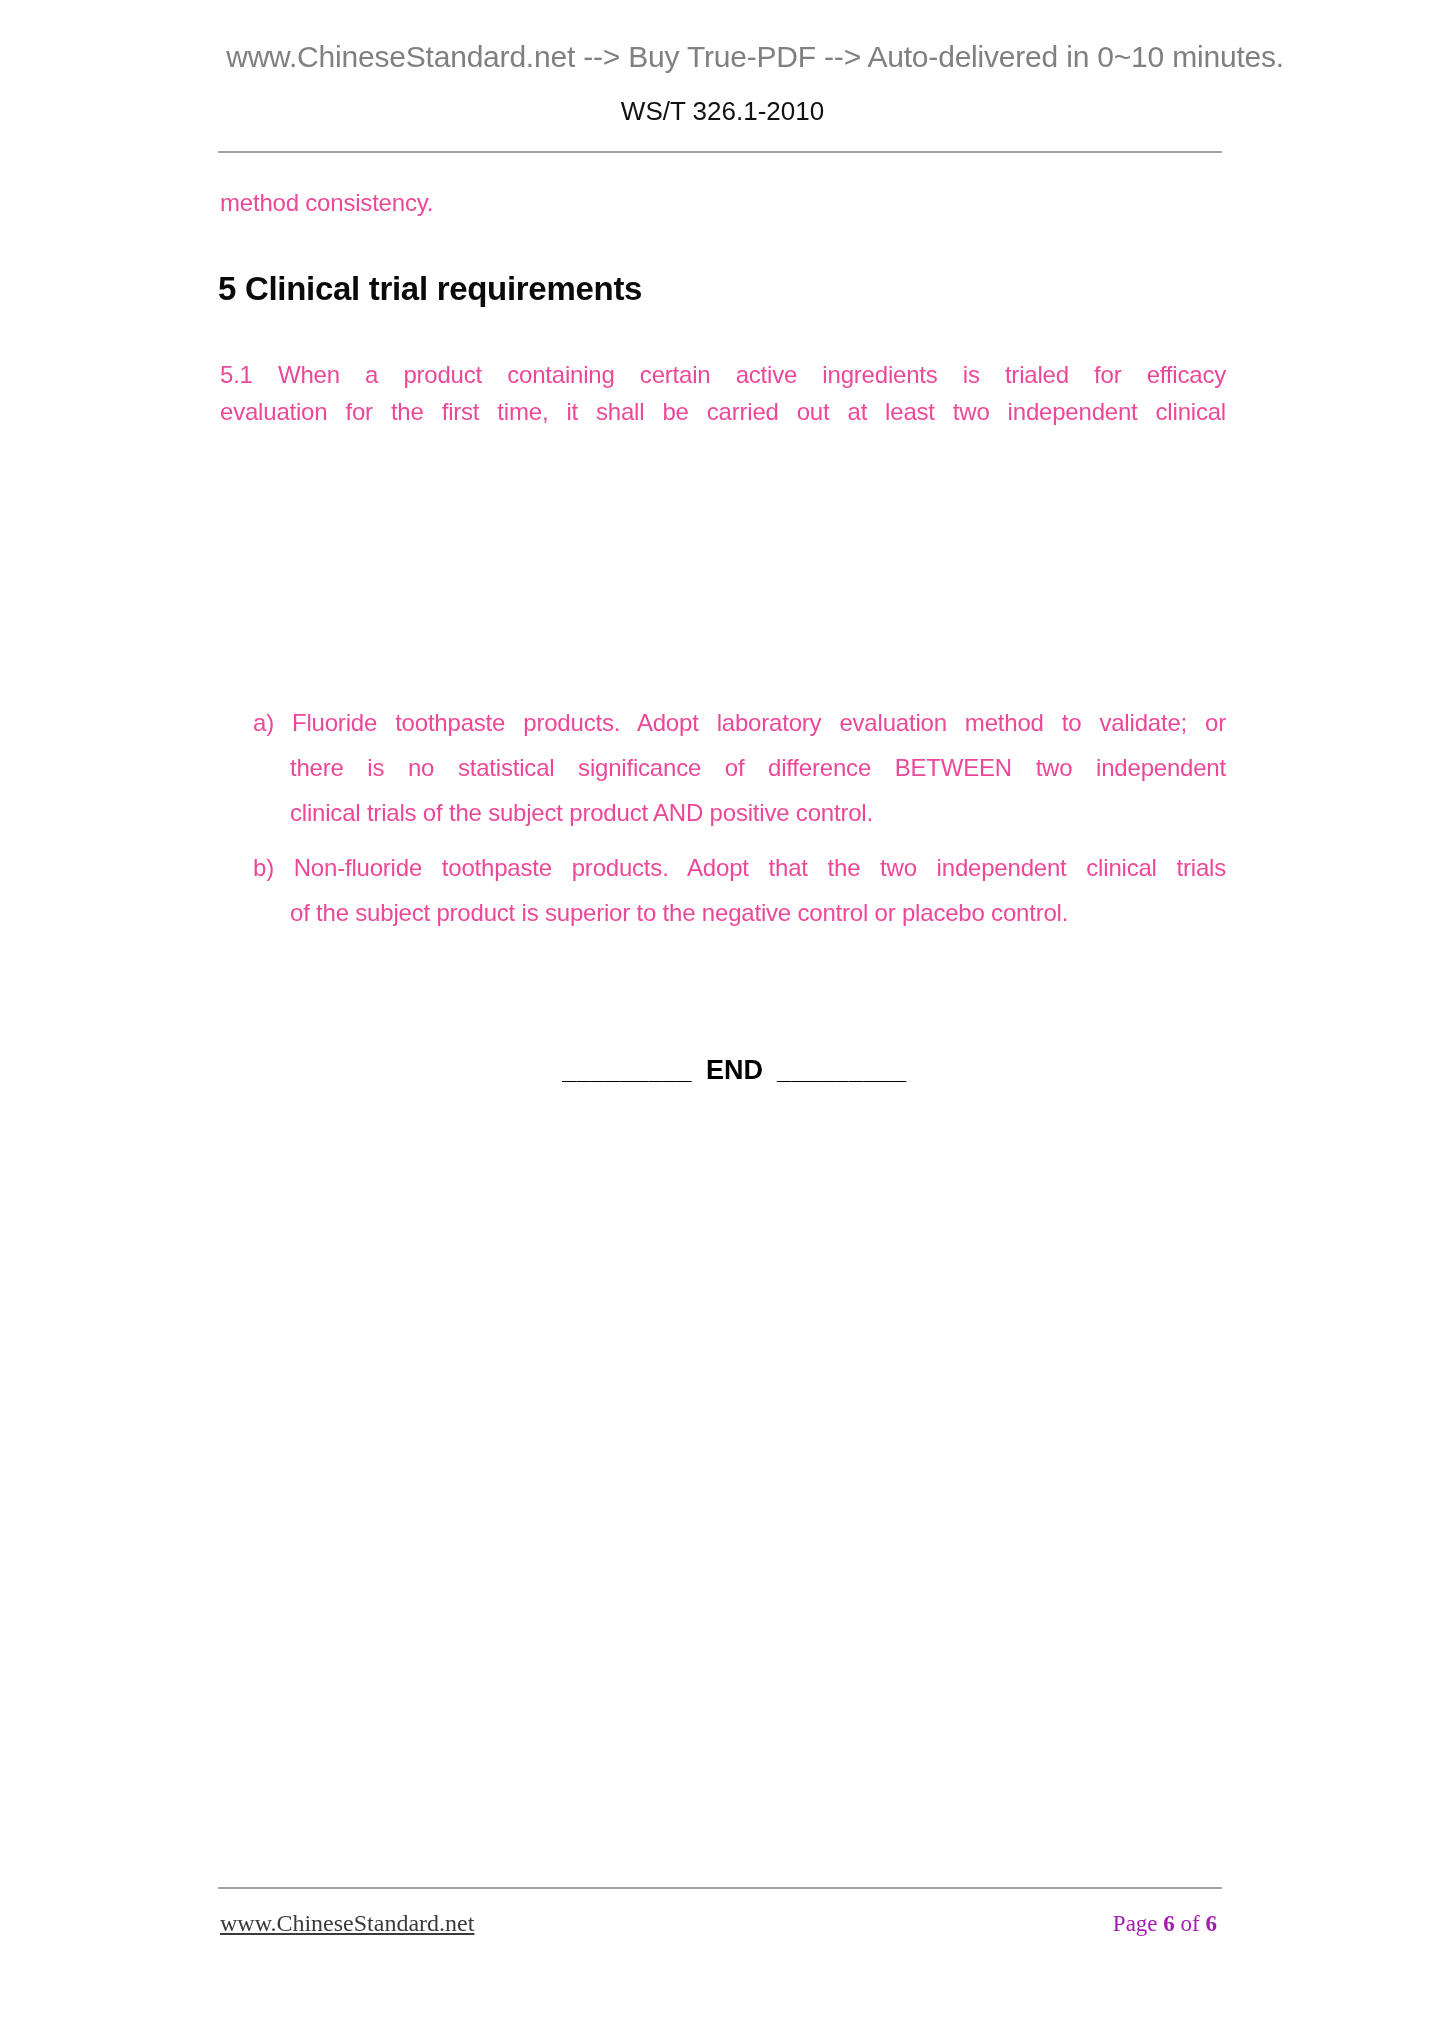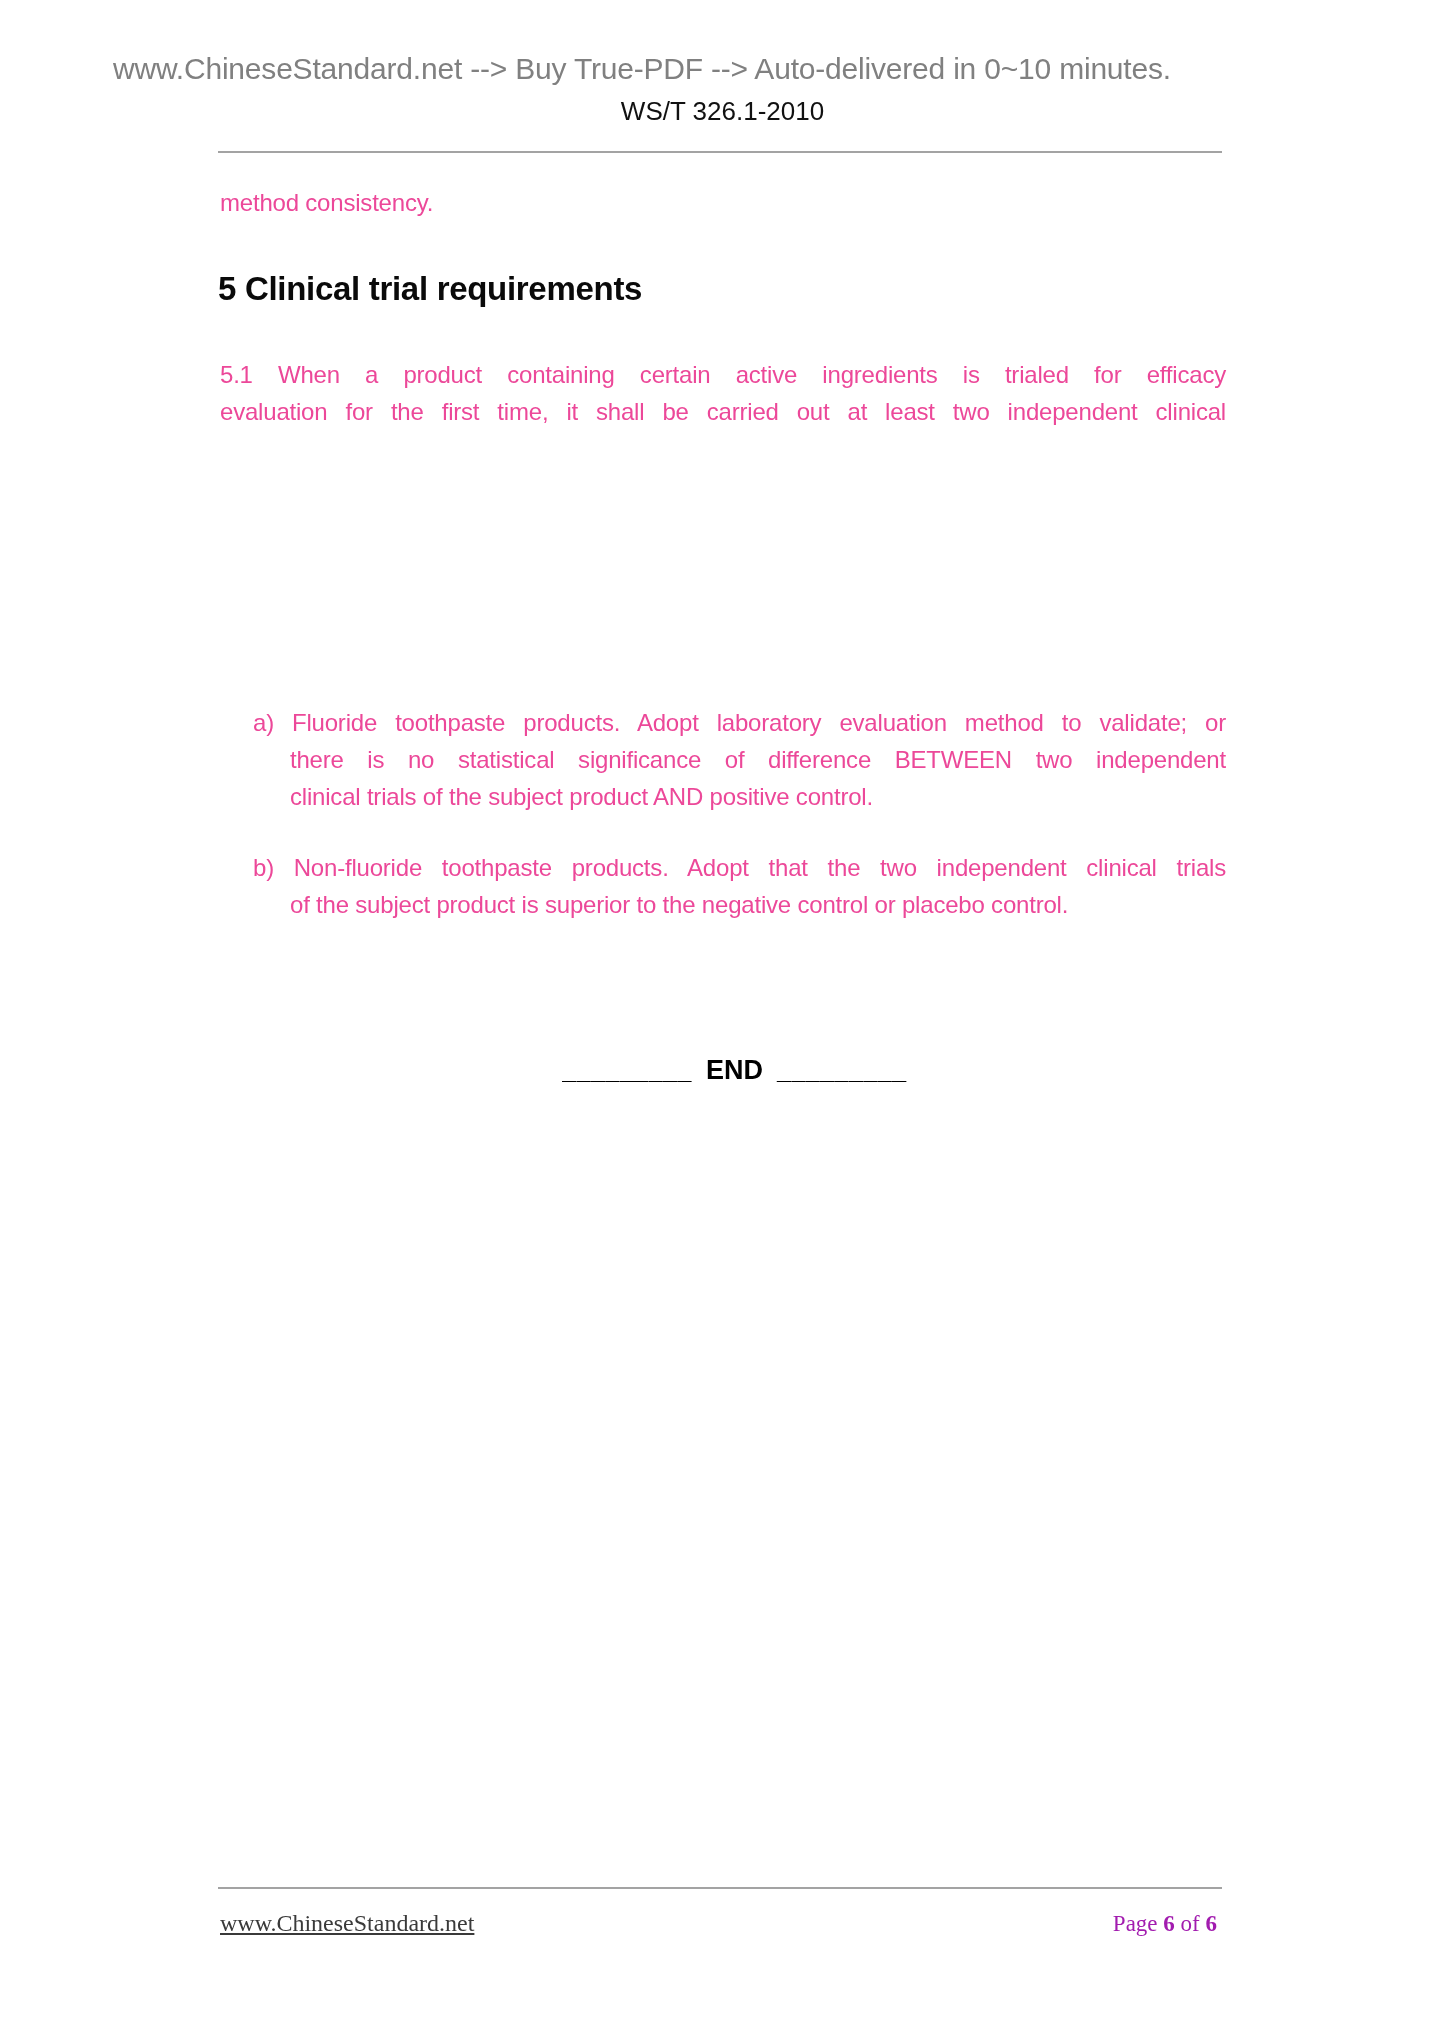--- a/index.html
+++ b/index.html
@@ -9,22 +9,22 @@
     height: 2044px;
     background: #ffffff;
     font-family: "Liberation Sans", sans-serif;
     color: #000000;
     overflow: hidden;
   }
 
   
   .promo {
     position: absolute;
-    top: 52px; left: 0; width: 1284px;
-    text-align: center;
+    top: 40px; left: 0; width: 1284px;
+    text-align: right;
     font-size: 30px;
     line-height: 34px;
     color: #808080;
     letter-spacing: -0.2px;
     white-space: nowrap;
   }
   .docnum {
     position: absolute;
     top: 96px; left: 0; width: 1445px;
     text-align: center;
@@ -47,21 +47,21 @@
     left: 220px;
     width: 1006px;
     font-size: 24px;
     line-height: 37px;
     letter-spacing: -0.2px;
     color: #ec4899;
   }
   .line { height: 37px; overflow: visible; }
   .jline { text-align: justify; text-align-last: justify; }
   .list-item { left: 253px; width: 973px; }
-  .cont { padding-left: 37px; }
+  .cont { padding-left: 37px; margin-top: 8px; }
 
   .intro { top: 184px; }
 
   .heading {
     position: absolute;
     top: 268px; left: 218px; width: 1006px;
     margin: 0;
     font-size: 33px;
     line-height: 42px;
     font-weight: 700;

